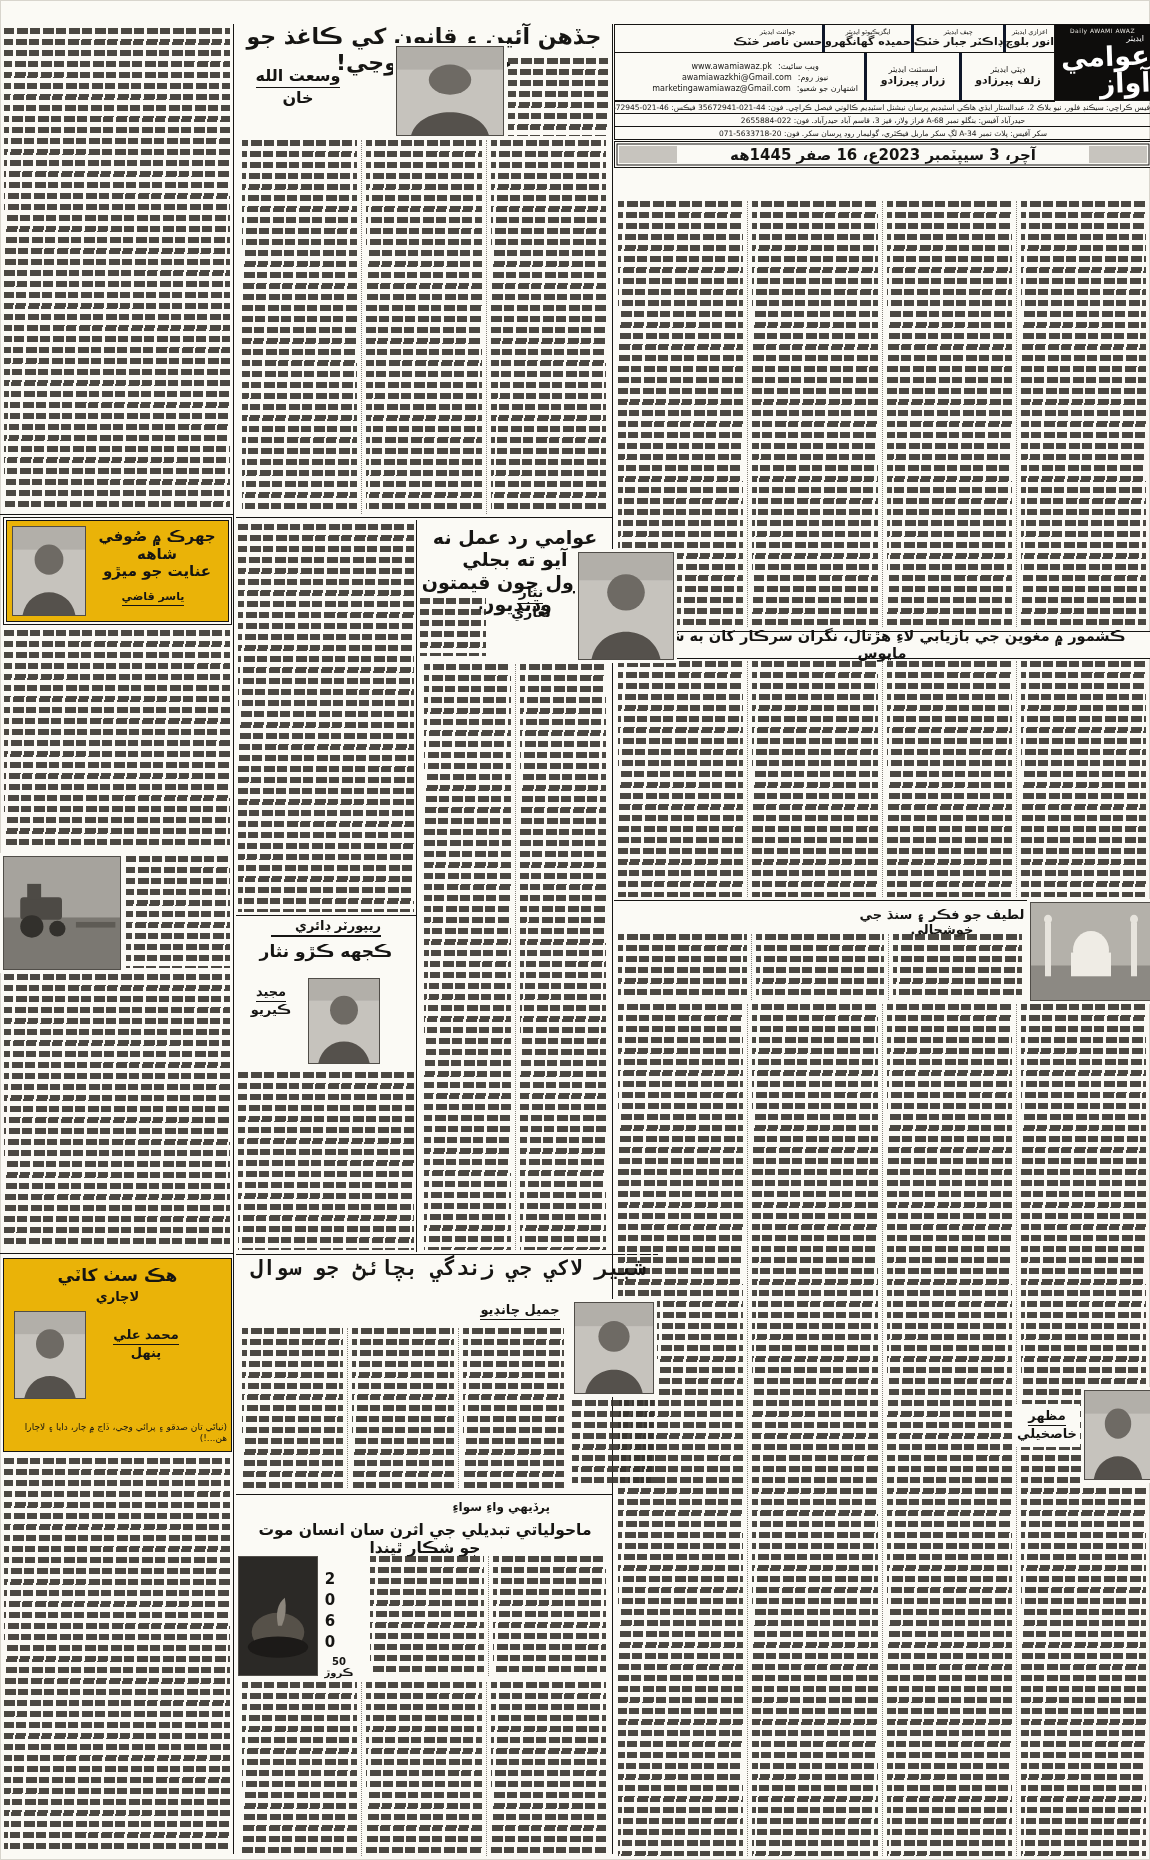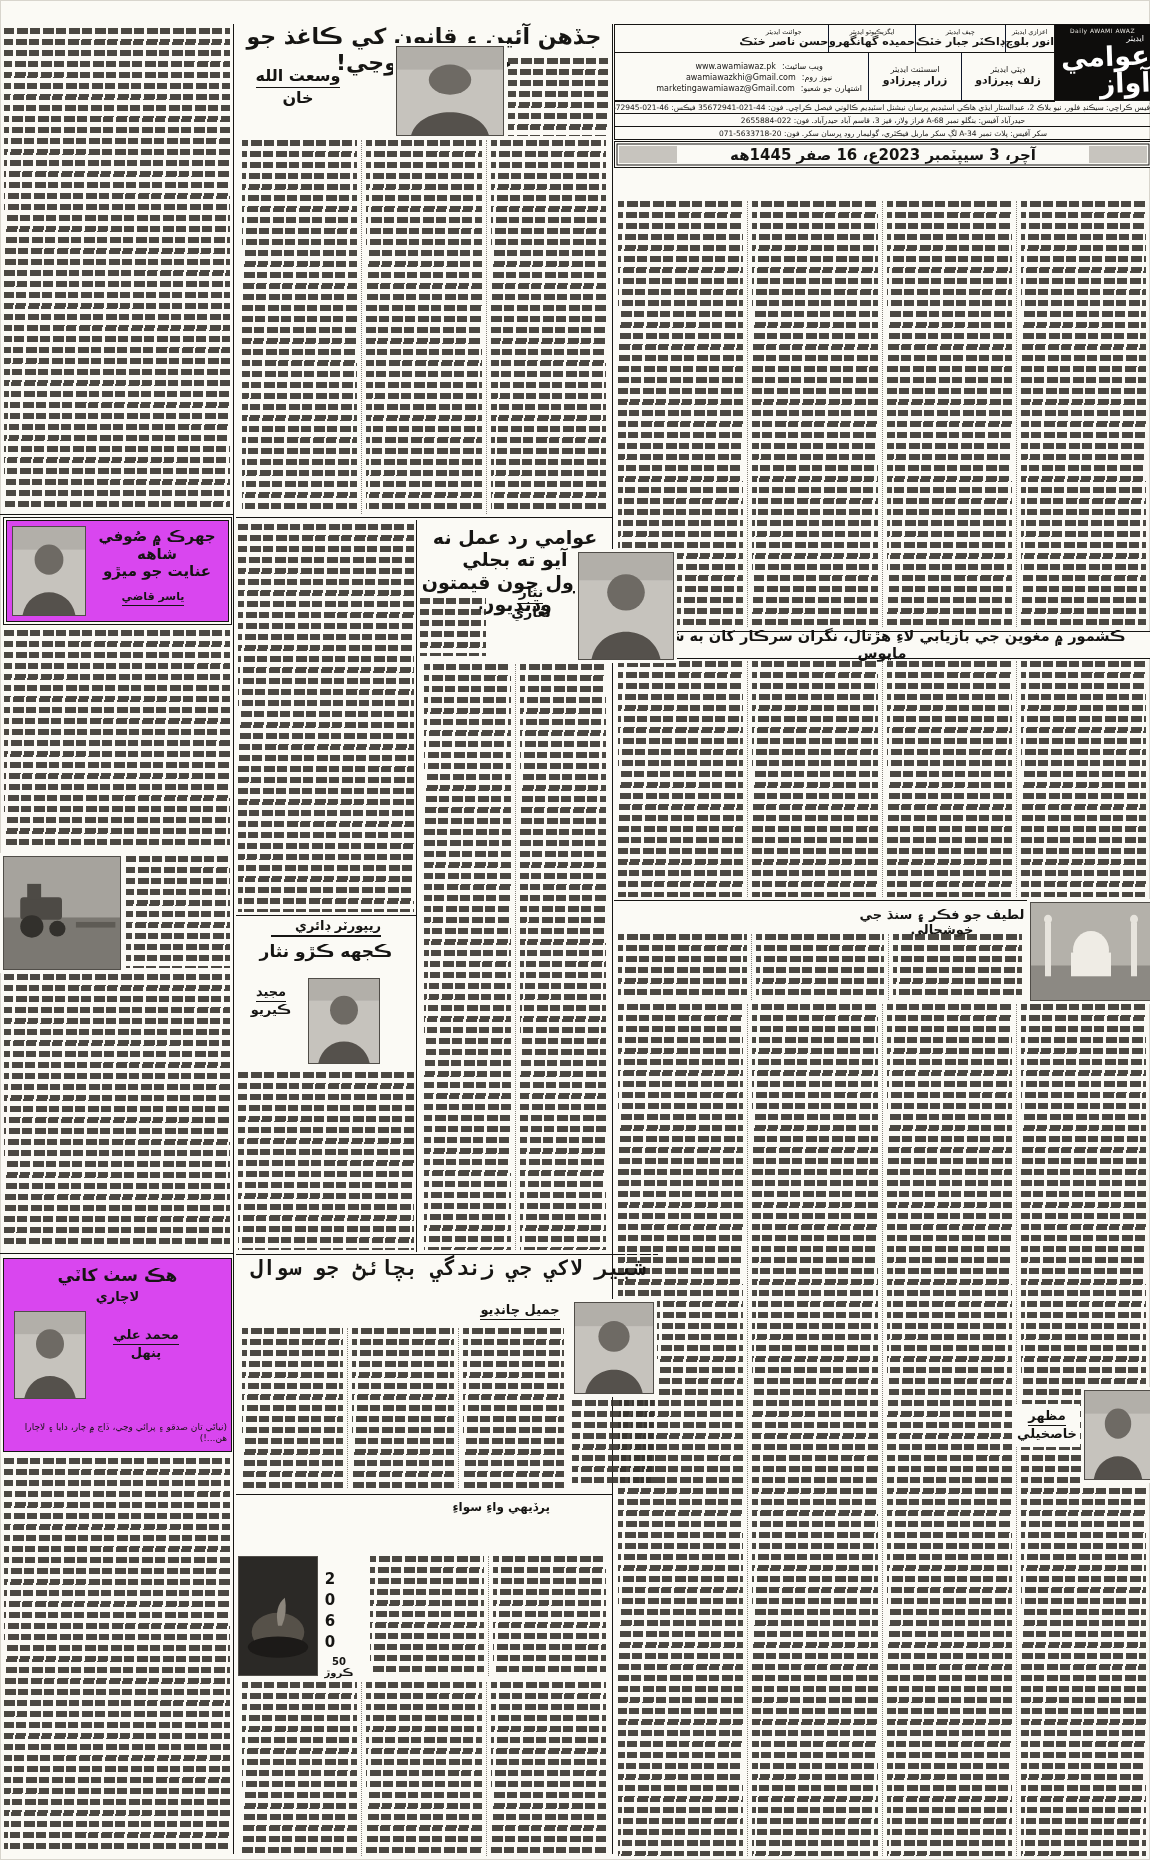--- a/index.html
+++ b/index.html
@@ -14,38 +14,38 @@
   .sim{
     background-image:
       repeating-linear-gradient(93deg, rgba(251,250,245,0) 0 10px, #fbfaf5 10px 13px, rgba(251,250,245,0) 13px 24px, #fbfaf5 24px 26px),
       repeating-linear-gradient(180deg, #38352f 0 6px, rgba(0,0,0,0) 6px 11px);
     opacity:.9;
   }
   .cols{display:flex;}
   .cols .col{flex:1;height:100%;padding:0 4px;background-clip:content-box;}
   .cols .col:not(:last-child){border-left:1px dotted #7b766f;}
   .hl{font-weight:bold;text-align:center;line-height:1.18;direction:rtl;}
-  .box{border:1.5px solid #161513;background:#d946ef;}
+  .box{border:1.5px solid #161513;background:#eab308;}
   .rule-h{height:0;border-top:1.5px solid #161513;}
   .rule-v{width:0;border-right:1px solid #161513;}
   .photo{border:1px solid #504d48;background:#c9c6c0;box-shadow:0 0 0 3px #fbfaf5;overflow:hidden;z-index:5;}
   .photo svg{display:block;width:100%;height:100%;}
   .byline{font-weight:bold;text-align:center;line-height:1.25;}
   .byline .u{display:inline-block;border-bottom:1.5px solid #161513;padding-bottom:1px;}
   
   .logo{background:#0e0d0c;color:#fff;display:flex;flex-direction:column;justify-content:center;align-items:center;}
   .logo-daily{font-size:6px;letter-spacing:.5px;color:#e8e6e0;}
   .logo-kicker{font-size:8px;align-self:flex-start;margin-right:6px;}
   .logo-title{font-size:27px;font-weight:bold;transform:rotate(-2deg);line-height:1;}
   .staff{display:flex;flex-direction:column;border:1px solid #161513;}
   .staff-row{display:flex;}
   .staff-row.r1{flex:0 0 27px;border-bottom:1px solid #161513;}
   .staff-row.r2{flex:1;}
   .cell{display:flex;flex-direction:column;align-items:center;justify-content:center;overflow:hidden;}
-  .cell:not(:last-child){border-left:1px solid #0f172a;}
+  .cell:not(:last-child){border-left:3px solid #0f172a;}
   .cell .role{font-size:6.5px;line-height:1;}
   .cell .name{font-size:11px;font-weight:bold;line-height:1.2;white-space:nowrap;}
   .contact{font-size:8px;padding:2px 6px;display:flex;flex-direction:column;justify-content:center;gap:2px;}
   .contact-line{display:flex;justify-content:space-between;gap:6px;white-space:nowrap;}
   .ltr{direction:ltr;unicode-bidi:embed;}
   .addr{border:1px solid #161513;display:flex;flex-direction:column;}
   .addr-line{flex:1;display:flex;align-items:center;justify-content:center;font-size:7.5px;white-space:nowrap;overflow:hidden;}
   .addr-line:not(:first-child){border-top:1px solid #161513;}
   .datebar{display:flex;align-items:stretch;border:1.5px solid #161513;box-shadow:inset 0 0 0 1.5px #fbfaf5, inset 0 0 0 2.5px #161513;}
   .datebar .cap{width:58px;background:#c7c4be;margin:4px;}
@@ -321,20 +321,21 @@
     </div>
     <div class="cols" style="position:absolute;left:0;top:70px;width:330px;height:160px;">
       <div class="col sim"></div>
       <div class="col sim"></div>
       <div class="col sim"></div>
     </div>
     <div class="sim" style="position:absolute;left:334px;top:142px;width:82px;height:88px;"></div>
   </div>
 
   <div class="abs kicker" style="left:320px;top:1500px;width:230px;font-size:12px;">پرڏيهي واءِ سواءِ</div>
+  <div class="abs hl" style="left:250px;top:1521px;width:350px;font-size:15.5px;">ماحولياتي تبديلي جي اثرن سان انسان موت جو شڪار ٿيندا</div>
   <div class="abs photo" style="left:238px;top:1556px;width:78px;height:118px;">
     <svg viewBox="0 0 80 110" preserveAspectRatio="none">
         <use href="#sym-hands"></use>
       </svg>
   </div>
   <div class="abs vertnum" style="left:322px;top:1562px;height:92px;">2060</div>
   <div class="abs" style="left:316px;top:1656px;width:46px;font-size:10px;font-weight:bold;text-align:center;">50 ڪروڙ</div>
   <div class="abs cols" style="left:366px;top:1556px;width:244px;height:120px;">
     <div class="col sim"></div>
     <div class="col sim"></div>

